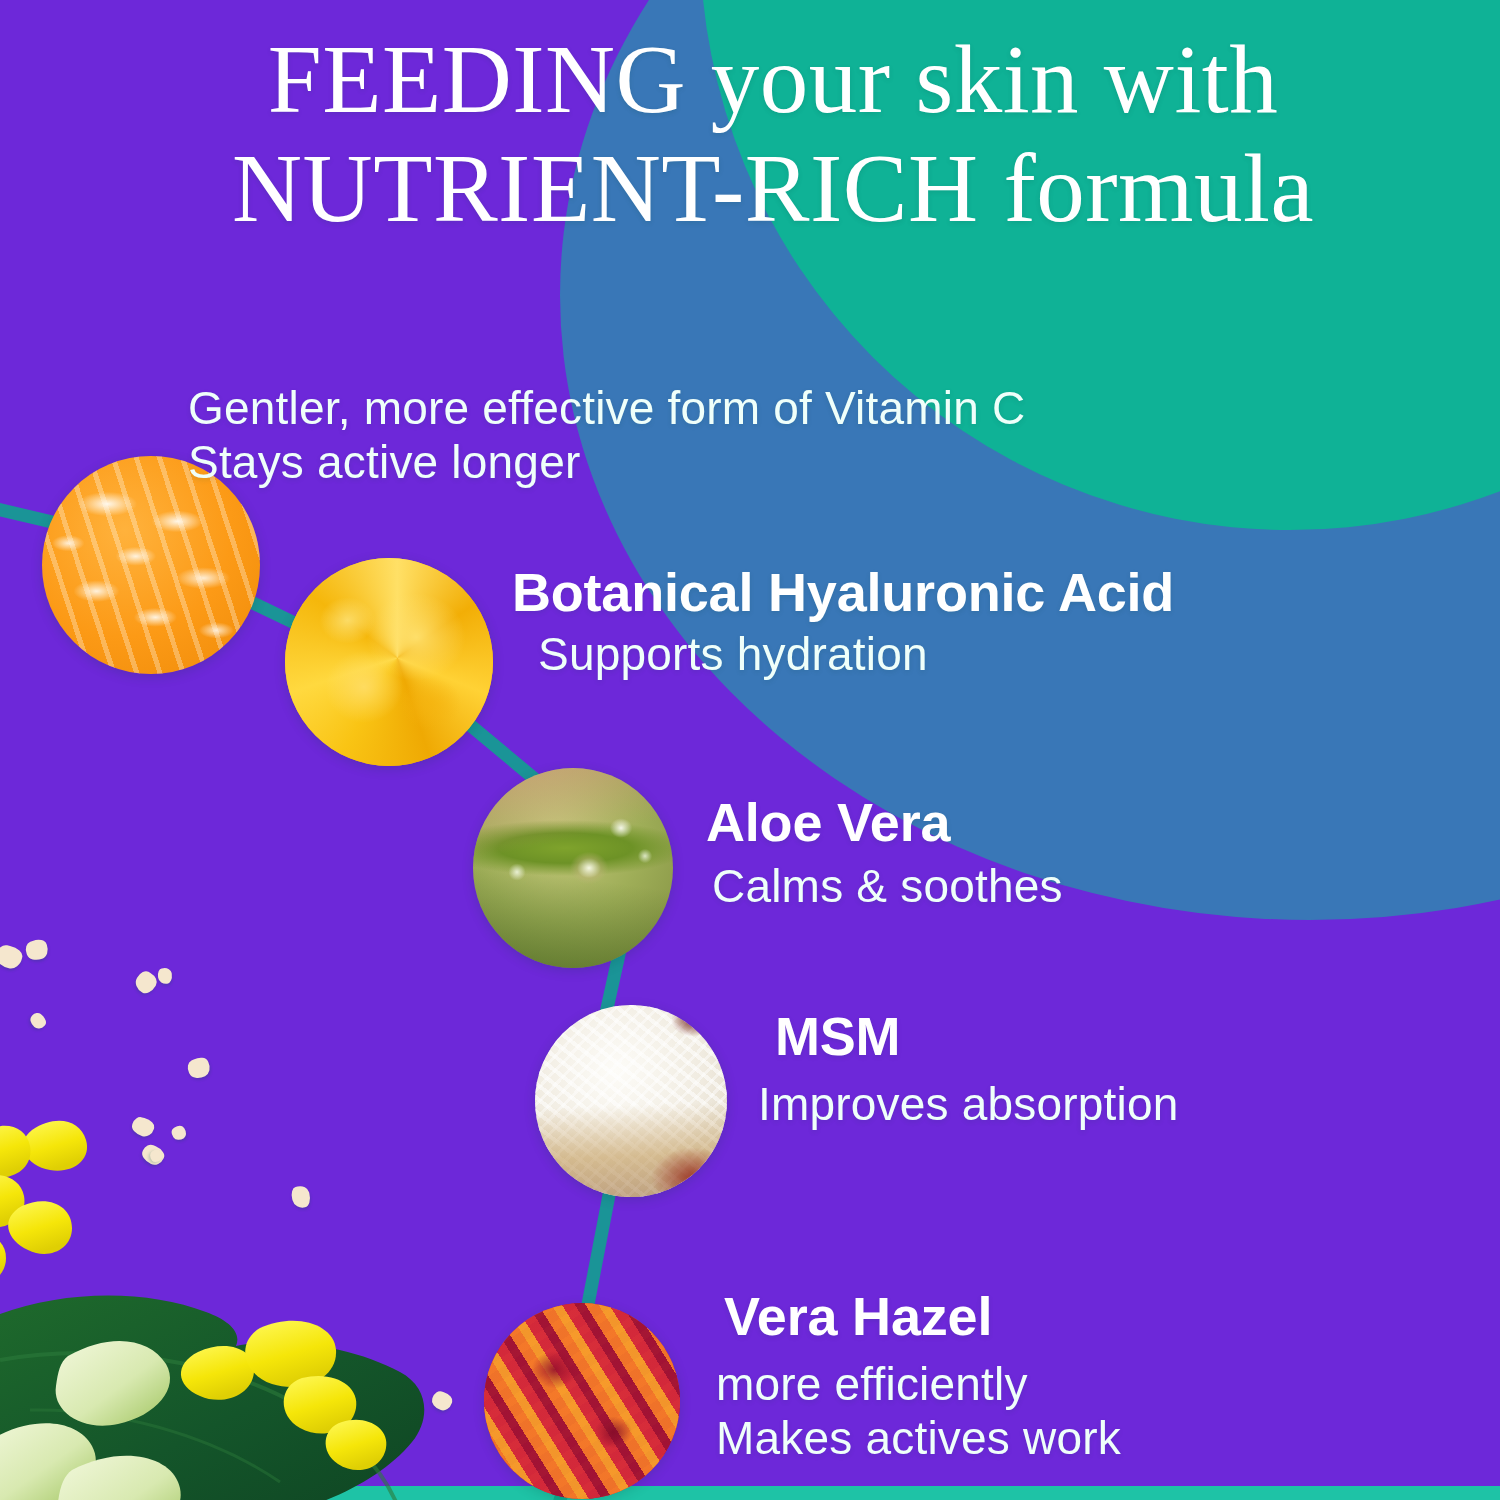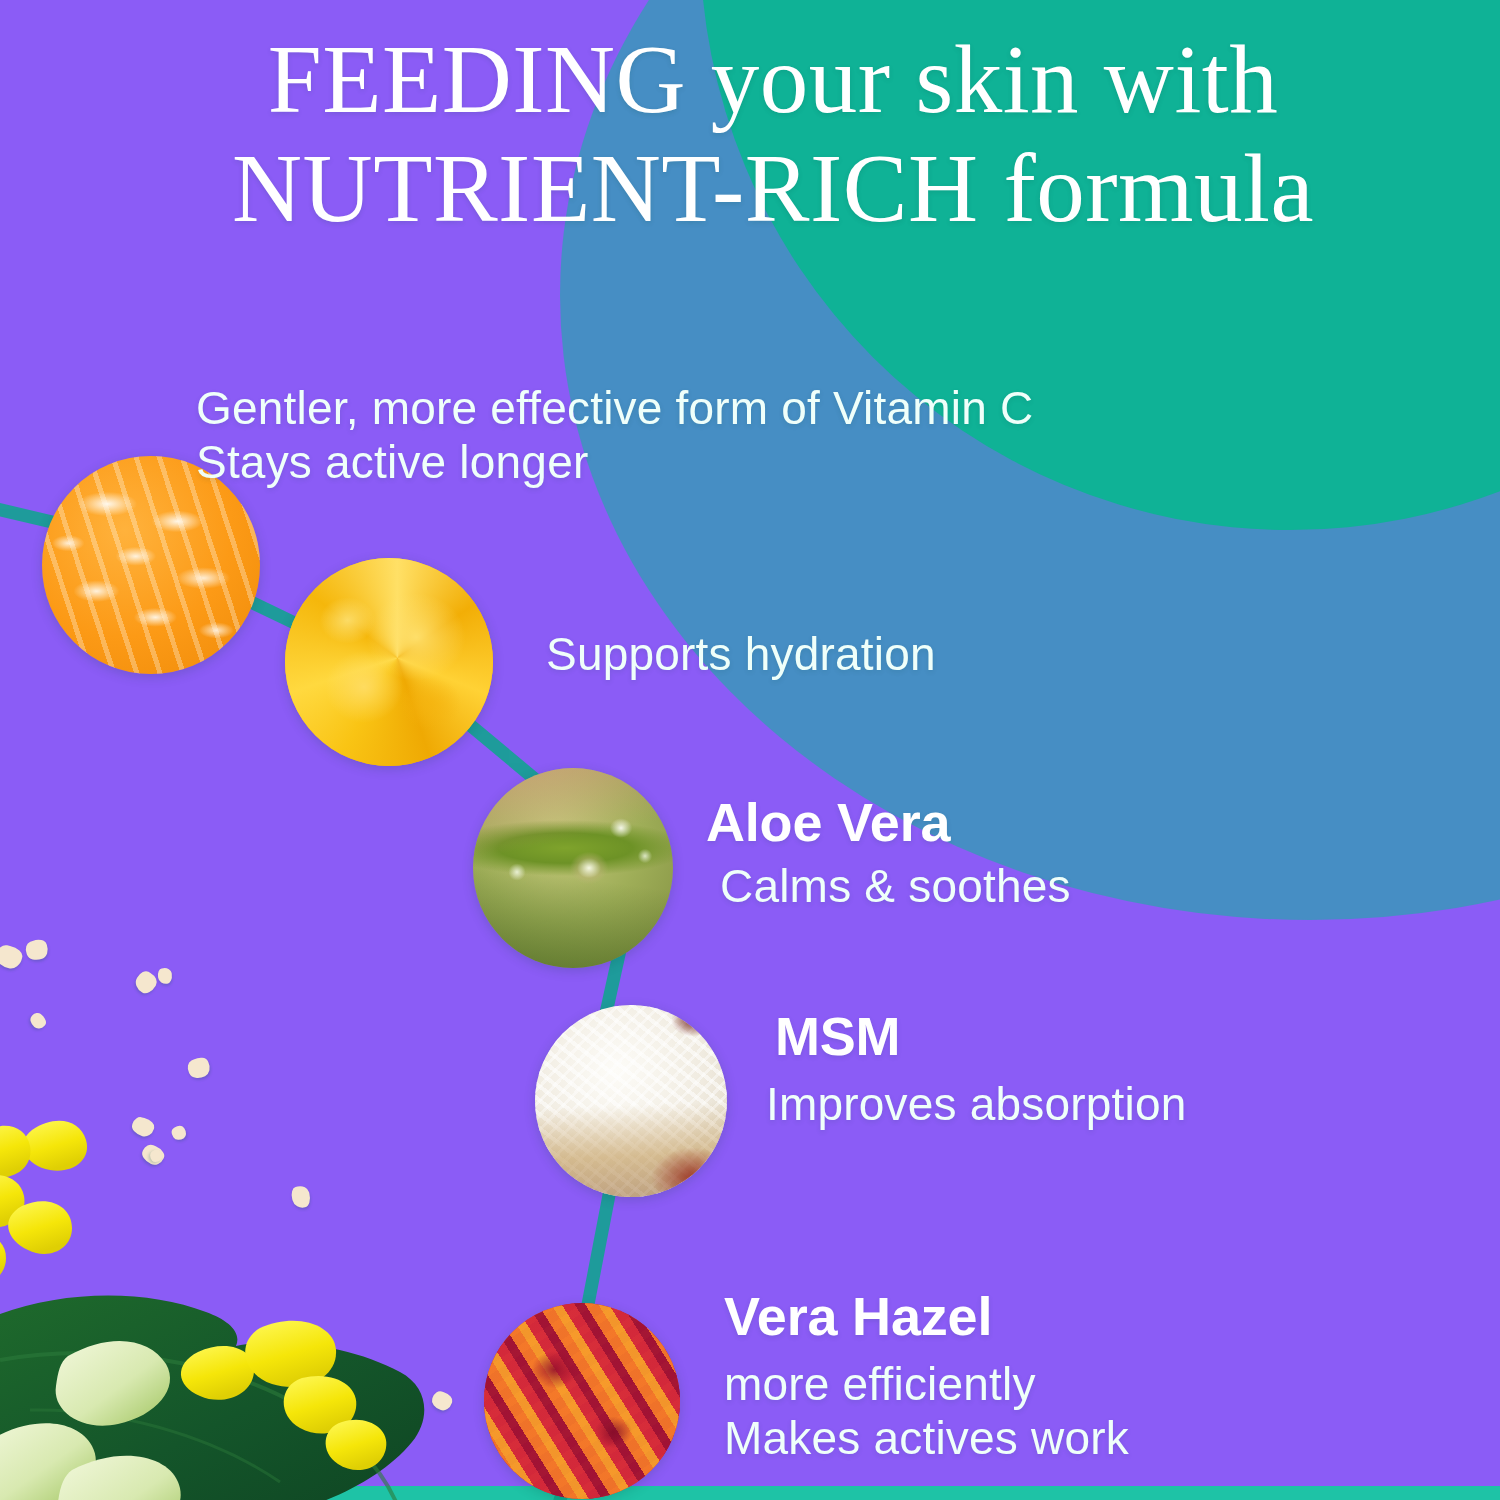--- a/index.html
+++ b/index.html
@@ -5,21 +5,21 @@
 <style>
   * { box-sizing: border-box; margin: 0; padding: 0; }
   html, body {
     width: 1500px; height: 1500px;
     overflow: hidden;
     font-family: "Liberation Sans", sans-serif;
   }
   #canvas {
     position: relative;
     width: 1500px; height: 1500px;
-    background: #8b5cf6;
+    background: #6d28d9;
     overflow: hidden;
   }
 
   
   .bg-arc {
     position: absolute;
     border-radius: 50%;
     background: #0FB296;
     pointer-events: none;
   }
@@ -76,21 +76,21 @@
   }
   .ing-desc {
     position: absolute;
     color: #EFFFFA;
     font-weight: 400;
     font-size: 46px;
     line-height: 1.17;
     letter-spacing: .2px;
     text-shadow: 0 2px 5px rgba(0,70,60,.13);
   }
-  .ing-desc .l { display: block; white-space: nowrap; margin-left: 8px; }
+  .ing-desc .l { display: block; white-space: nowrap; }
 
   
   .ing-circle {
     position: absolute;
     border-radius: 50%;
     overflow: hidden;
     box-shadow: 0 3px 12px rgba(0,60,52,.18);
   }
   .ing-circle .tex { position: absolute; inset: 0; }
 
@@ -200,20 +200,21 @@
     <div class="tex"></div>
   </div>
   <div class="ing-desc" id="desc-vitamin-c" style="left:188px; top:382px;">
     <span class="l">Gentler, more effective form of Vitamin C</span>
     <span class="l">Stays active longer</span>
   </div>
 
   <div class="ing-circle" id="circle-hyaluronic" style="left:285px; top:558px; width:208px; height:208px;">
     <div class="tex"></div>
   </div>
+  <div class="ing-title" id="title-hyaluronic" style="left:512px; top:564px;">Botanical Hyaluronic Acid</div>
   <div class="ing-desc" id="desc-hyaluronic" style="left:538px; top:628px;">
     <span class="l">Supports hydration</span>
   </div>
 
   <div class="ing-circle" id="circle-aloe" style="left:473px; top:768px; width:200px; height:200px;">
     <div class="tex"></div>
   </div>
   <div class="ing-title" id="title-aloe" style="left:706px; top:794px;text-align:center;">Aloe Vera</div>
   <div class="ing-desc" id="desc-aloe" style="left:712px; top:860px;">
     <span class="l">Calms &amp; soothes</span>

